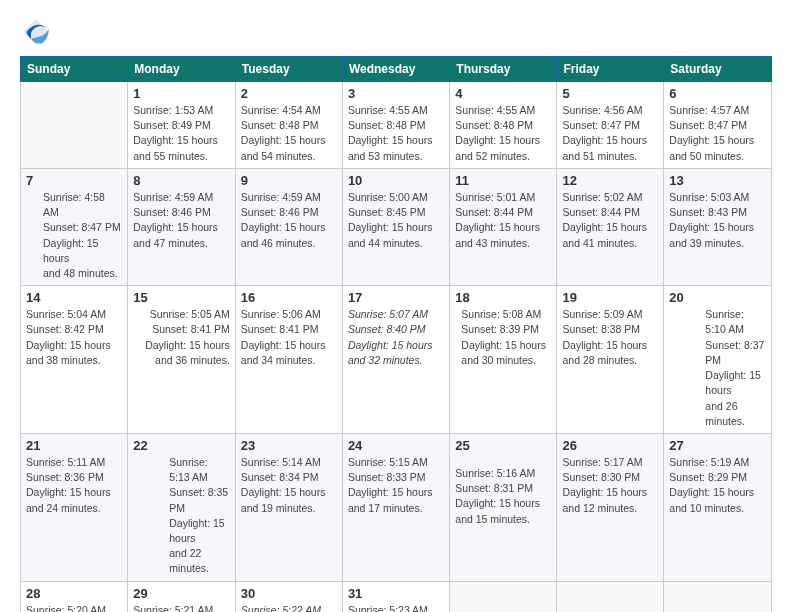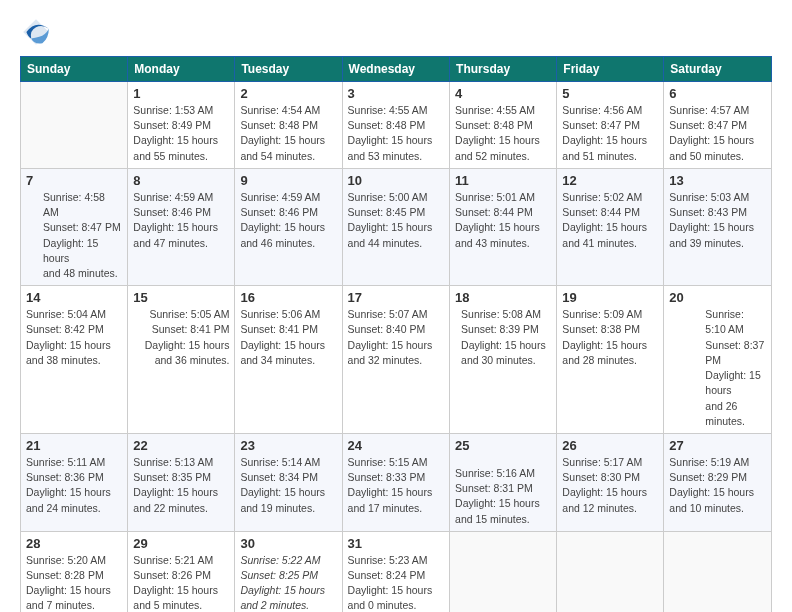--- a/index.html
+++ b/index.html
@@ -236,21 +236,21 @@
         </td>
         <td>
           <span class="day-number">16</span>
           <div class="day-info" style="white-space: pre-line;">Sunrise: 5:06 AM
 Sunset: 8:41 PM
 Daylight: 15 hours
 and 34 minutes.</div>
         </td>
         <td>
           <span class="day-number">17</span>
-          <div class="day-info" style="white-space: pre-line;">Sunrise: 5:07 AM
+          <div class="day-info" style="white-space: pre-line; font-style: italic;">Sunrise: 5:07 AM
 Sunset: 8:40 PM
 Daylight: 15 hours
 and 32 minutes.</div>
         </td>
         <td>
           <span class="day-number">18</span>
           <div class="day-info" style="white-space: pre-line; margin-left: 6px;">Sunrise: 5:08 AM
 Sunset: 8:39 PM
 Daylight: 15 hours
 and 30 minutes.</div>
@@ -273,21 +273,21 @@
       <tr class="row-alt">
         <td>
           <span class="day-number">21</span>
           <div class="day-info" style="white-space: pre-line;">Sunrise: 5:11 AM
 Sunset: 8:36 PM
 Daylight: 15 hours
 and 24 minutes.</div>
         </td>
         <td>
           <span class="day-number">22</span>
-          <div class="day-info" style="white-space: pre-line;">Sunrise: 5:13 AM
+          <div class="day-info" style="white-space: pre-line; margin-left: 36px;">Sunrise: 5:13 AM
 Sunset: 8:35 PM
 Daylight: 15 hours
 and 22 minutes.</div>
         </td>
         <td>
           <span class="day-number">23</span>
           <div class="day-info" style="white-space: pre-line;">Sunrise: 5:14 AM
 Sunset: 8:34 PM
 Daylight: 15 hours
 and 19 minutes.</div>

